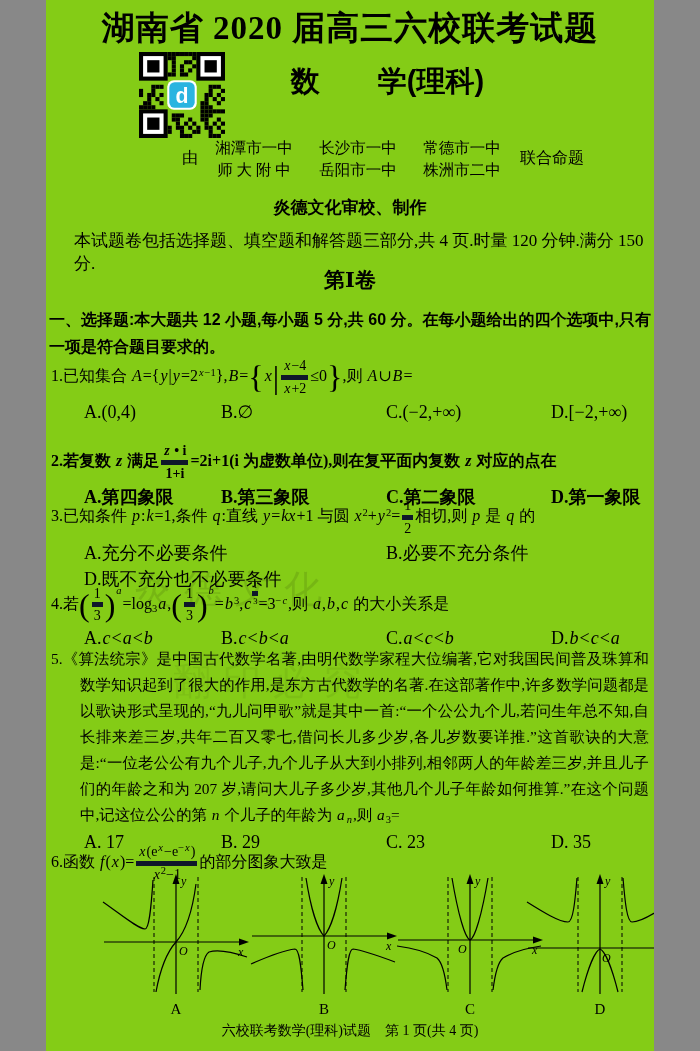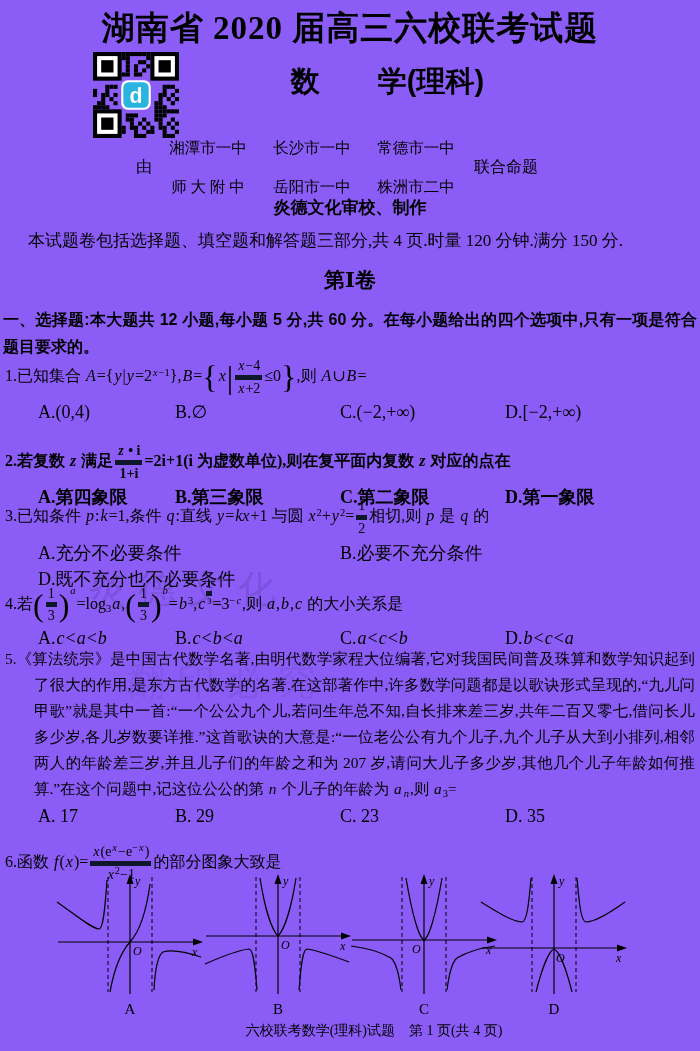--- a/index.html
+++ b/index.html
@@ -1,27 +1,27 @@
 <!DOCTYPE html>
 <html><head>
 <meta charset="utf-8">
 <style>
   html,body{margin:0;padding:0;background:#888;}
-  .page{position:relative;width:700px;height:1051px;margin:0 auto;background:#8b5cf6;
+  .page{position:relative;width:608px;height:1051px;margin:0 auto;background:#84cc16;
         font-family:"Liberation Serif","DejaVu Serif",serif;color:#000;overflow:hidden;}
   
   .title{position:absolute;top:6px;left:0;width:100%;text-align:center;
          font-size:33px;font-weight:700;letter-spacing:1px;}
   .qr{position:absolute;left:92px;top:52px;width:88px;height:86px;}
   .qr svg{width:88px;height:86px;}
   .subject{position:absolute;left:75px;right:0;top:62px;text-align:center;
            font-size:29px;font-weight:700;font-family:"Liberation Sans","DejaVu Sans",sans-serif;}
   .byline{position:absolute;left:136px;top:137px;display:flex;align-items:center;gap:16px;}
   .by{font-size:16px;}
-  .schools{display:flex;flex-direction:column;gap:18px;}
+  .schools{display:flex;flex-direction:column;gap:1px;}
   .srow{display:flex;gap:24px;font-size:15.5px;line-height:21px;}
   .srow span{min-width:80px;text-align:center;}
   .joint{font-size:16px;margin-left:2px;}
   .producer{position:absolute;left:0;top:196px;width:100%;text-align:center;font-size:17px;
             font-weight:700;font-family:"Liberation Sans","DejaVu Sans",sans-serif;}
   .intro{position:absolute;left:28px;top:229px;font-size:17px;}
   .part{position:absolute;left:0;top:266px;width:100%;text-align:center;font-size:21px;font-weight:700;}
   .sechead{position:absolute;left:3px;right:3px;top:306px;font-size:16px;line-height:27px;
            font-weight:700;font-family:"Liberation Sans","DejaVu Sans",sans-serif;text-align:justify;}
   
@@ -49,21 +49,21 @@
   sup .frac{font-size:8.5px;margin:0;vertical-align:baseline;}
   sup .fn,sup .fd{padding:0 1px;}
   
   .graphs{position:absolute;left:0;top:872px;width:700px;height:150px;}
   .gwrap{position:absolute;width:150px;top:0;}
   .glabel{text-align:center;font-size:15px;margin-top:0px;}
   .ax{stroke:#000;stroke-width:1.2;}
   .dash{stroke:#000;stroke-width:1;stroke-dasharray:4 3;}
   .cv{stroke:#000;stroke-width:1.2;fill:none;}
   .it{font-style:italic;font-size:12px;font-family:"Liberation Serif","DejaVu Serif",serif;}
-  .footer{position:absolute;left:0;top:1022px;width:100%;text-align:center;font-size:14px;padding-left:24px;}
+  .footer{position:absolute;left:0;top:1022px;width:100%;text-align:center;font-size:14px;}
 </style>
 </head>
 <body>
 
 <div class="page">
 
   <div class="title">湖南省 2020 届高三六校联考试题</div>
 
   <div class="qr">
     <svg viewBox="0 0 21 21">

